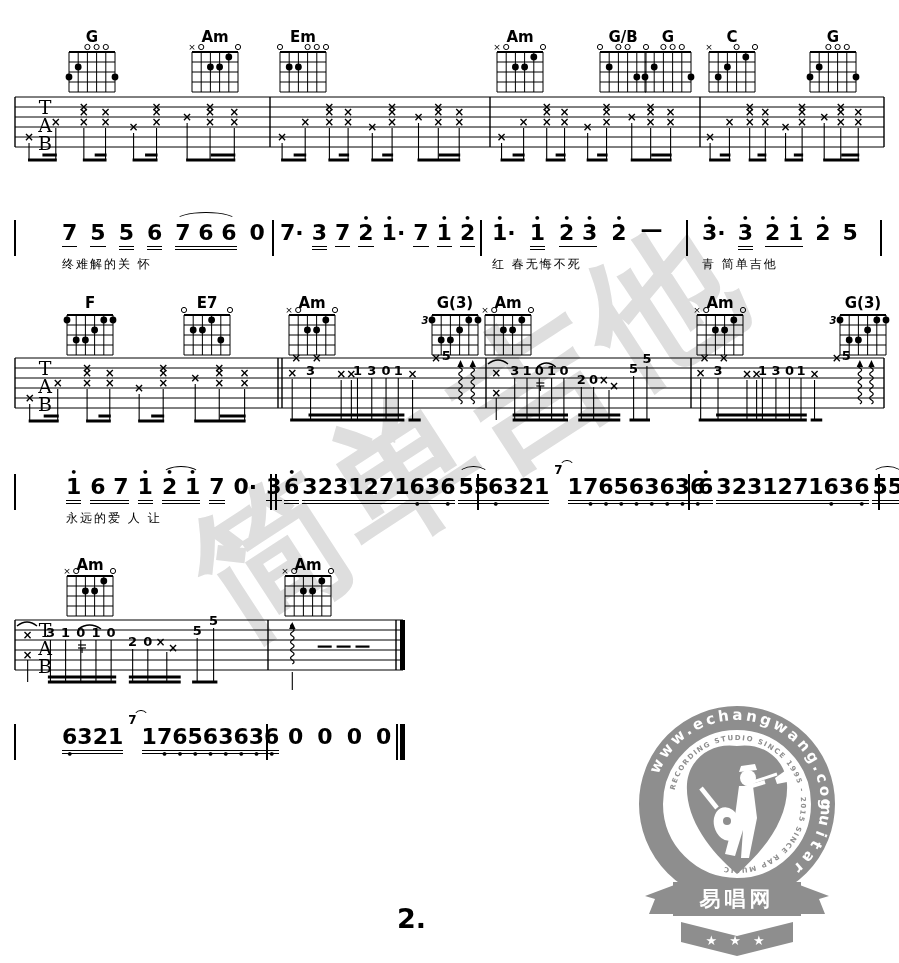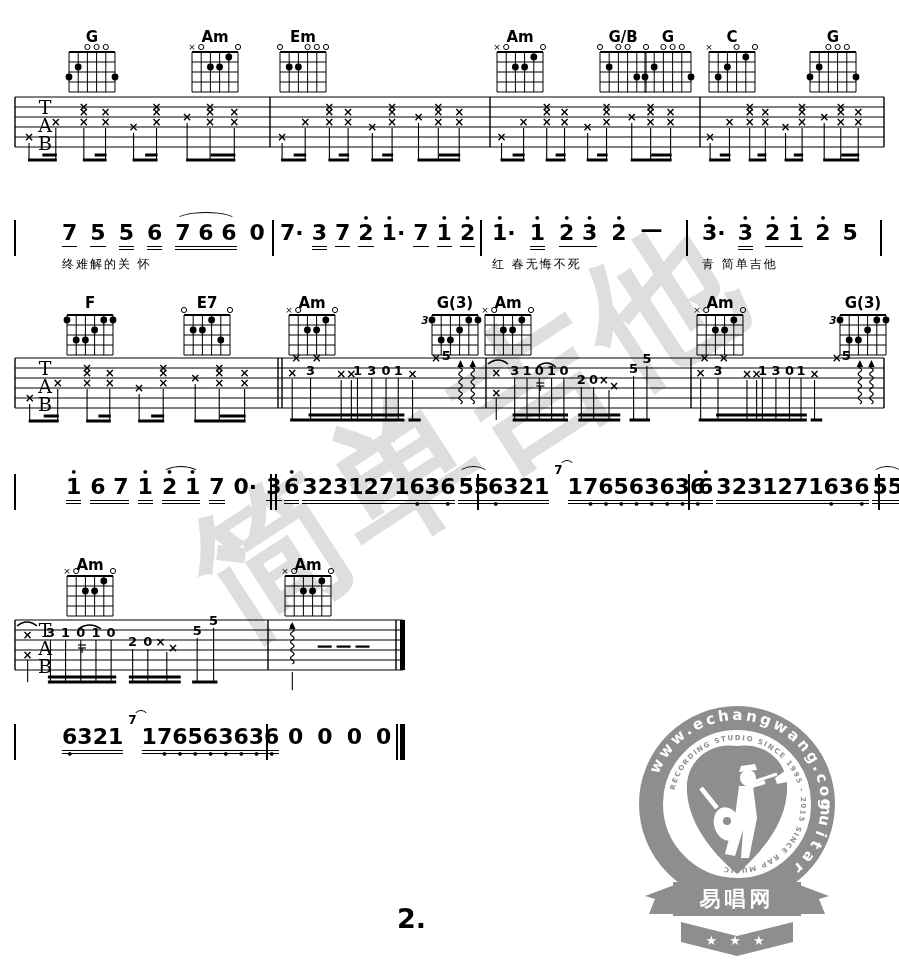--- a/index.html
+++ b/index.html
@@ -821,20 +821,21 @@
       <div class="bar" style="left: 688px;"></div>
       <div class="bar" style="left: 878px;"></div>
       <div class="measure" style="left: 66px; column-gap: 9px;">
         <span class="tok"><span class="ch">1<i class="dt">•</i></span><i class="ul" style="bottom: 3px;"></i><i class="ul" style="bottom: 0px;"></i></span>
         <span class="tok"><span class="ch">6</span><span class="ch"> </span><span class="ch">7</span><i class="ul" style="bottom: 3px;"></i><i class="ul" style="bottom: 0px;"></i></span>
         <span class="tok"><span class="ch">1<i class="dt">•</i></span><i class="ul" style="bottom: 3px;"></i><i class="ul" style="bottom: 0px;"></i></span>
         <span class="tok"><span class="ch">2<i class="dt">•</i></span><span class="ch"> </span><span class="ch">1<i class="dt">•</i></span><i class="ul" style="bottom: 3px;"></i><i class="ul" style="bottom: 0px;"></i><i class="arcc"></i></span>
         <span class="tok"><span class="ch">7</span><i class="ul" style="bottom: 3px;"></i><i class="ul" style="bottom: 0px;"></i></span>
         <span class="tok"><span class="ch">0</span><span class="ch">·</span></span>
         <span class="tok"><span class="ch">3</span><i class="ul" style="bottom: 3px;"></i></span>
+        <div class="lyric">永远的爱 人 让</div>
       </div>
       <div class="measure" style="left: 284px; column-gap: 3px;">
         <span class="tok"><span class="ch">6<i class="dt">•</i></span><i class="ul" style="bottom: 3px;"></i><i class="ul" style="bottom: 0px;"></i></span>
         <span class="tok"><span class="ch">3</span><span class="ch">2</span><span class="ch">3</span><span class="ch">1</span><span class="ch">2</span><span class="ch">7</span><span class="ch">1</span><span class="ch">6<i class="db">•</i></span><span class="ch">3</span><span class="ch">6<i class="db">•</i></span><i class="ul" style="bottom: 3px;"></i><i class="ul" style="bottom: 0px;"></i></span>
         <span class="tok"><span class="ch">5</span><span class="ch">5</span><i class="ul" style="bottom: 3px;"></i><i class="ul" style="bottom: 0px;"></i><i class="arcc"></i></span>
       </div>
       <div class="measure" style="left: 488px; column-gap: 5px;">
         <span class="tok"><span class="ch">6<i class="db">•</i></span><span class="ch">3</span><span class="ch">2</span><span class="ch">1</span><i class="ul" style="bottom: 3px;"></i><i class="ul" style="bottom: 0px;"></i></span>
         <span class="tok grace"><span class="ch">7</span><i class="arcc" style="left: 5px; right: -12px; top: -4px;"></i></span>
         <span class="tok"><span class="ch">1</span><span class="ch">7<i class="db">•</i></span><span class="ch">6<i class="db">•</i></span><span class="ch">5<i class="db">•</i></span><span class="ch">6<i class="db">•</i></span><span class="ch">3<i class="db">•</i></span><span class="ch">6<i class="db">•</i></span><span class="ch">3<i class="db">•</i></span><span class="ch">6<i class="db">•</i></span><i class="ul" style="bottom: 3px;"></i><i class="ul" style="bottom: 0px;"></i></span>

